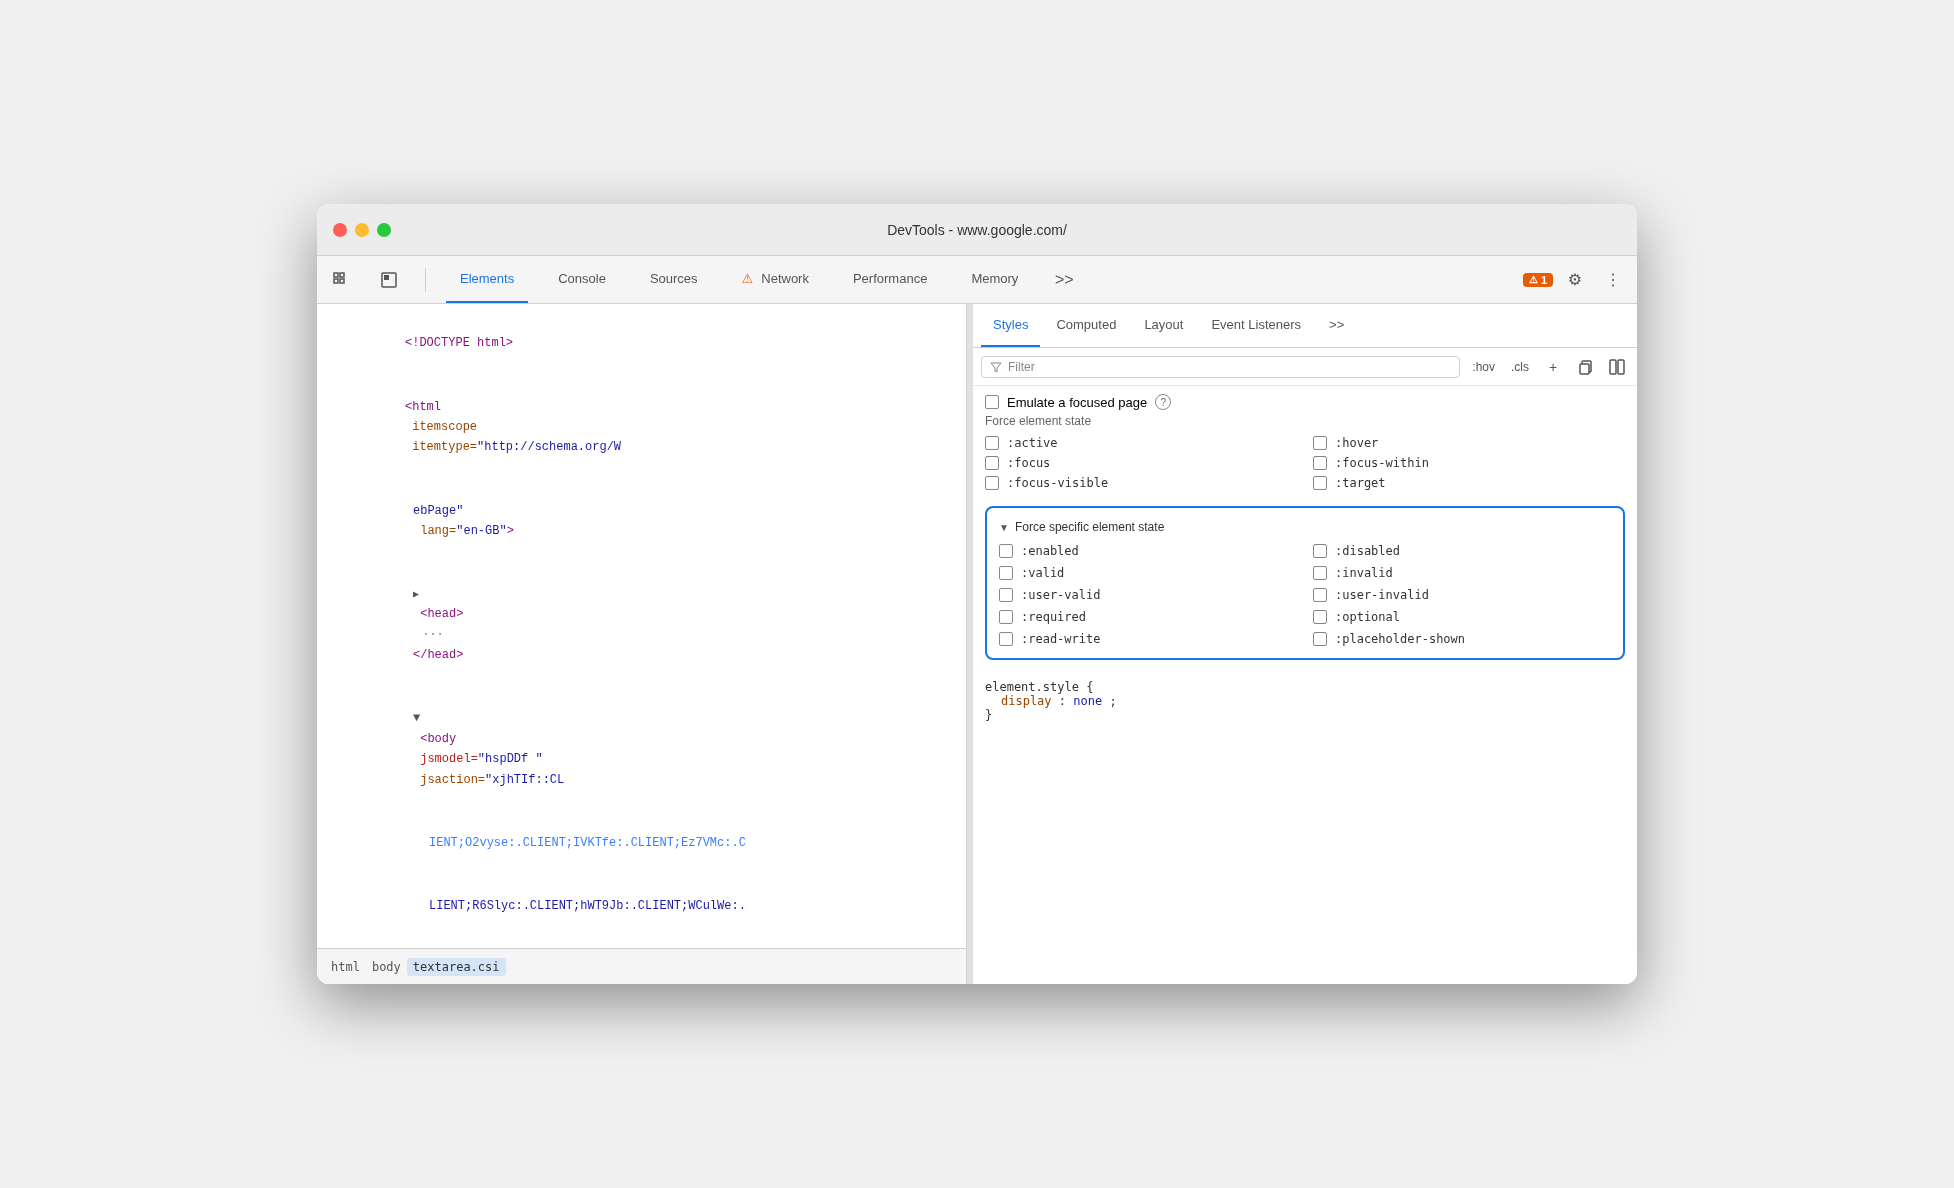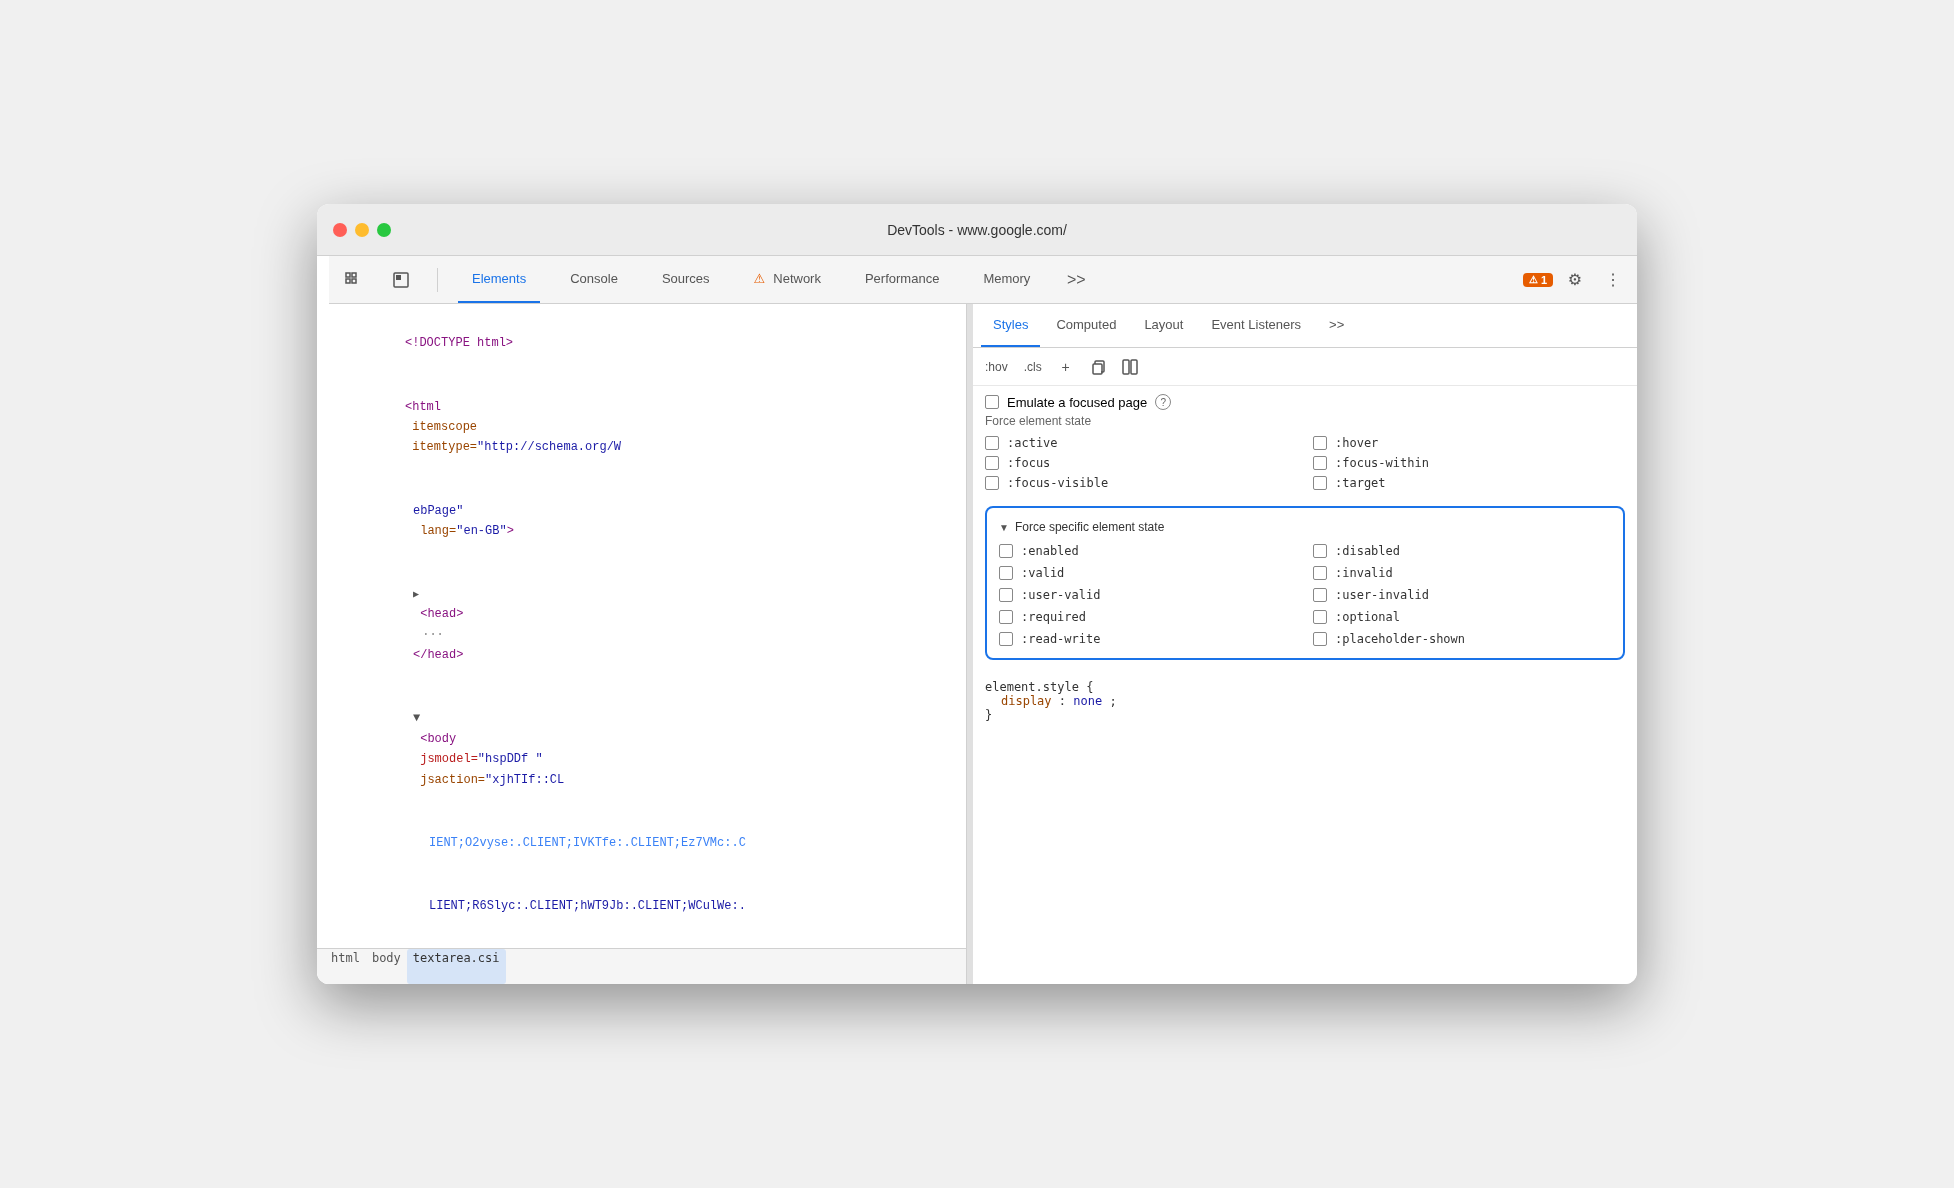--- a/index.html
+++ b/index.html
@@ -47,21 +47,20 @@
       color: #333;
     }
     .toolbar {
       background: #f5f5f5;
       border-bottom: 1px solid #d0d0d0;
       display: flex;
       align-items: center;
       padding: 0 8px;
       height: 48px;
       gap: 16px;
-      margin-left: 12px;
     }
     .toolbar-icon-btn {
       width: 32px;
       height: 32px;
       display: flex;
       align-items: center;
       justify-content: center;
       border-radius: 4px;
       cursor: pointer;
       color: #555;
@@ -139,20 +138,21 @@
     .tag { color: #881280; }
     .indent-1 { padding-left: 24px; }
     .indent-2 { padding-left: 40px; }
     .triangle { color: #555; font-size: 10px; margin-right: 2px; user-select: none; }
     .triangle-expanded { color: #555; }
     .breadcrumb-bar {
       height: 36px;
       background: #f5f5f5;
       border-top: 1px solid #d0d0d0;
       display: flex;
+      align-items: center;
       padding: 0 8px;
       font-family: 'Menlo', monospace;
       font-size: 12px;
       gap: 0;
       margin-top: 16px;
     }
     .breadcrumb-item {
       color: #555;
       padding: 2px 6px;
       border-radius: 3px;
@@ -461,20 +461,26 @@
         </div>
         <div class="style-tab">
           <span>Event Listeners</span>
         </div>
         <div class="style-tab">
           <span>&gt;&gt;</span>
         </div>
       </div>
 
       <div class="styles-toolbar">
+        <div class="filter-box">
+          <svg width="12" height="12" viewBox="0 0 12 12">
+            <path d="M1 2h10l-4 5v4l-2-1V7L1 2z" stroke="#888" stroke-width="1" fill="none"></path>
+          </svg>
+          <span class="filter-placeholder">Filter</span>
+        </div>
         <span class="hov-btn">:hov</span>
         <span class="cls-btn">.cls</span>
         <div class="styles-icon-btn">
           <span>+</span>
         </div>
         <div class="styles-icon-btn">
           <svg width="16" height="16" viewBox="0 0 16 16" fill="none">
             <rect x="3" y="5" width="9" height="10" rx="1" stroke="#555" stroke-width="1.5" fill="none"></rect>
             <path d="M5 5V3a1 1 0 011-1h7a1 1 0 011 1v9a1 1 0 01-1 1h-2" stroke="#555" stroke-width="1.5" fill="none"></path>
           </svg>

